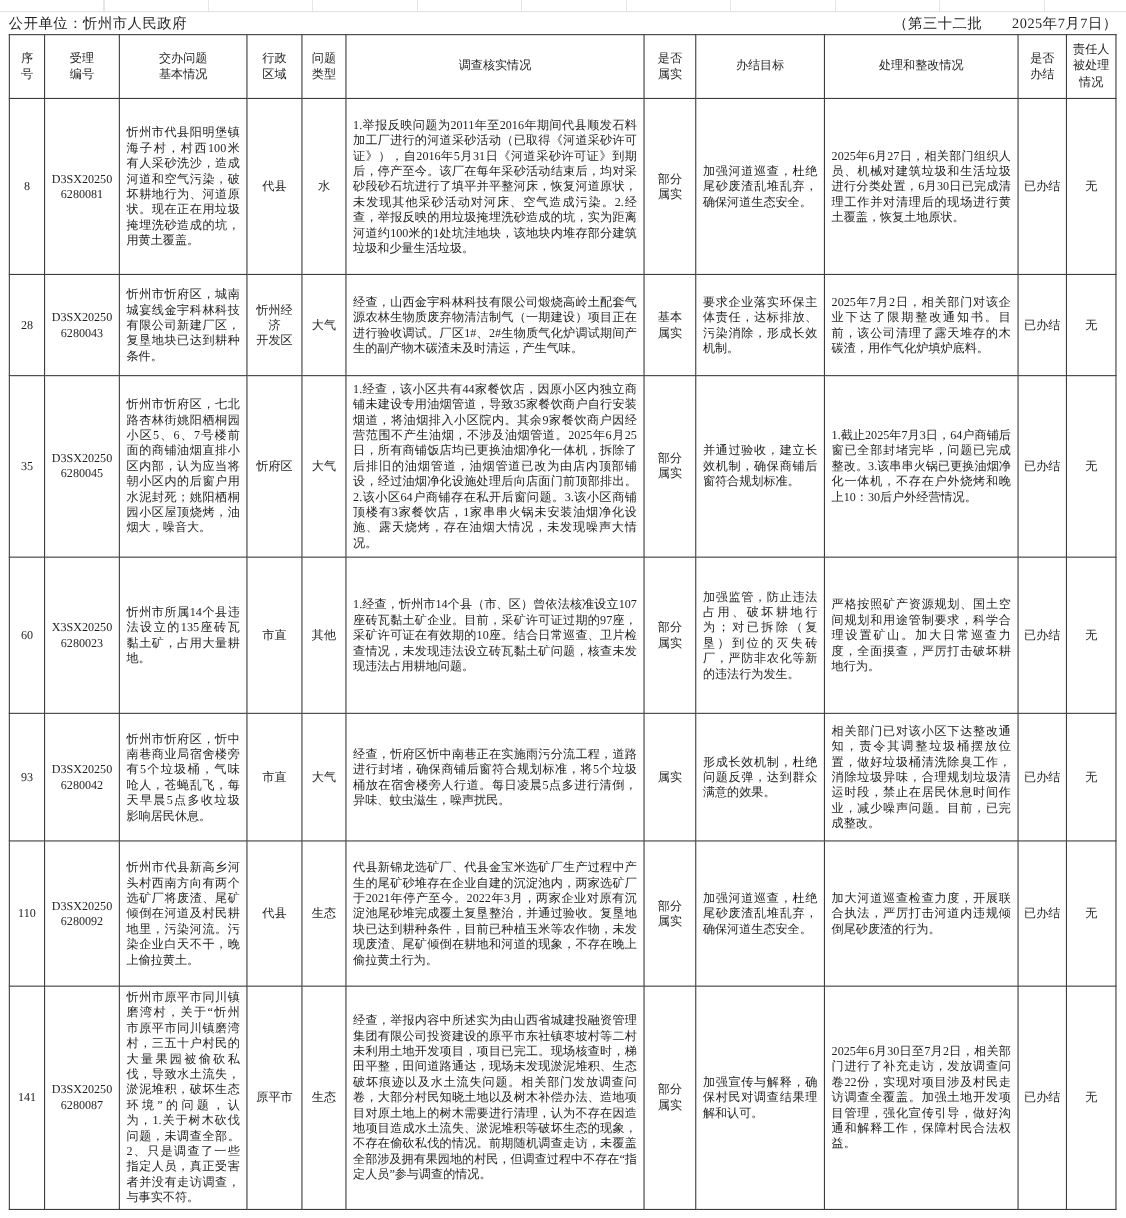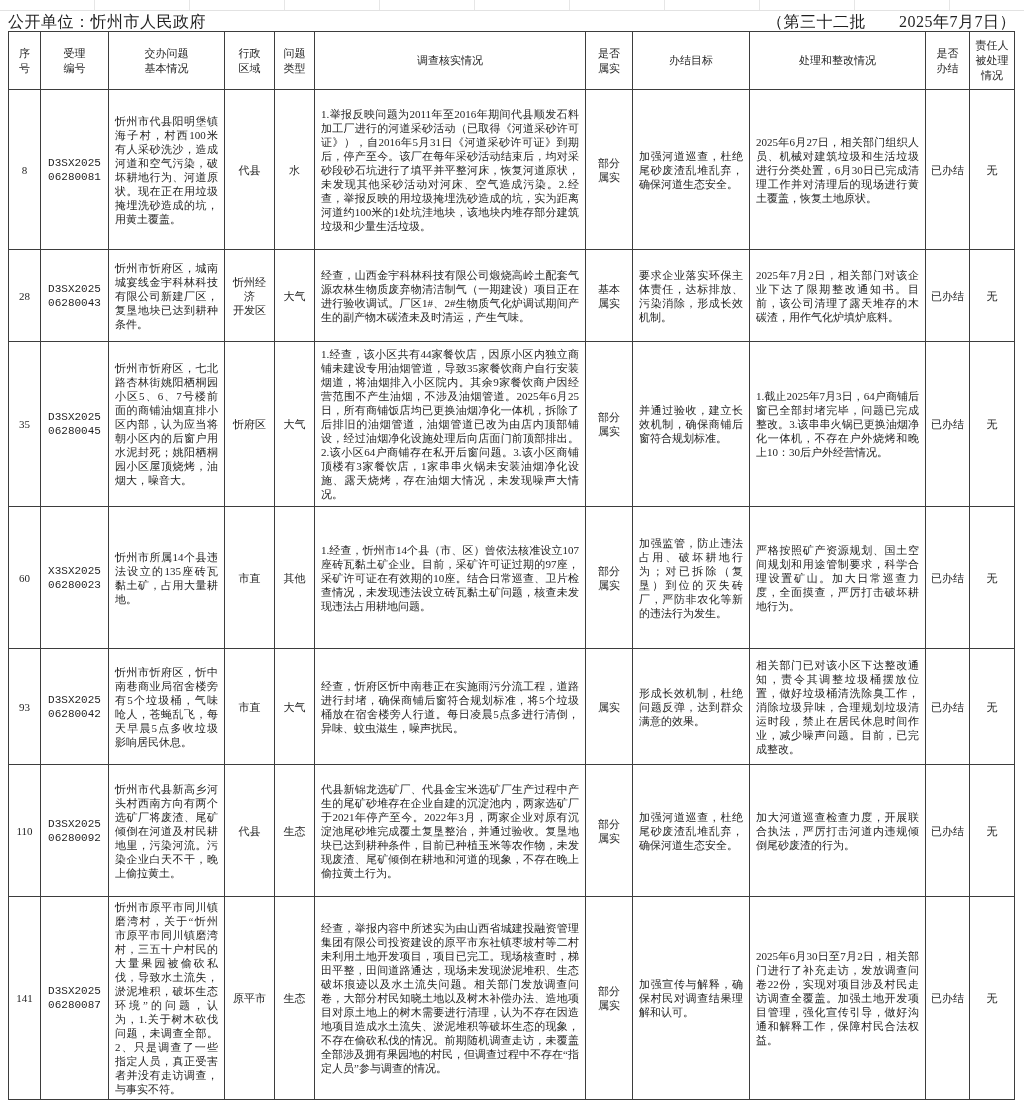--- a/index.html
+++ b/index.html
@@ -12,37 +12,37 @@
     overflow:hidden;
   }
   .sheet-strip{
     position:absolute;top:0;left:0;width:1024px;height:10px;
     border-bottom:1px solid #e2e2e2;
     background:repeating-linear-gradient(90deg,transparent 0,transparent 94px,#e6e6e6 94px,#e6e6e6 95px);
   }
   .titlebar{
     position:absolute;top:12px;left:8px;width:1008px;
     display:flex;justify-content:space-between;align-items:baseline;
-    font-size:16px;letter-spacing:.5px;
+    font-size:13px;letter-spacing:.5px;
   }
   table.main{
     position:absolute;top:31px;left:8px;width:1006px;
     border-collapse:collapse;table-layout:fixed;
   }
   th,td{
     border:1px solid #3d3d3d;
     vertical-align:middle;
     font-weight:normal;
     white-space:pre-line;
     overflow:hidden;
   }
   th{font-size:11px;text-align:center;padding:2px;line-height:15px;}
   td{font-size:11px;line-height:14px;}
   .center{text-align:center;padding:2px 3px;}
-  .caseno{text-align:center;padding:2px 5px;word-break:break-all;font-family:Liberation Mono, monospace;}
+  .caseno{text-align:center;padding:2px 5px;word-break:break-all;}
   .longtext{text-align:justify;padding:3px 6px;word-break:break-all;}
   tr.hdr{height:58px;}
   tr.r0{height:160px;}
   tr.r1{height:92px;}
   tr.r2{height:165px;}
   tr.r3{height:142px;}
   tr.r4{height:116px;}
   tr.r5{height:132px;}
   tr.r6{height:200px;}
 </style>

